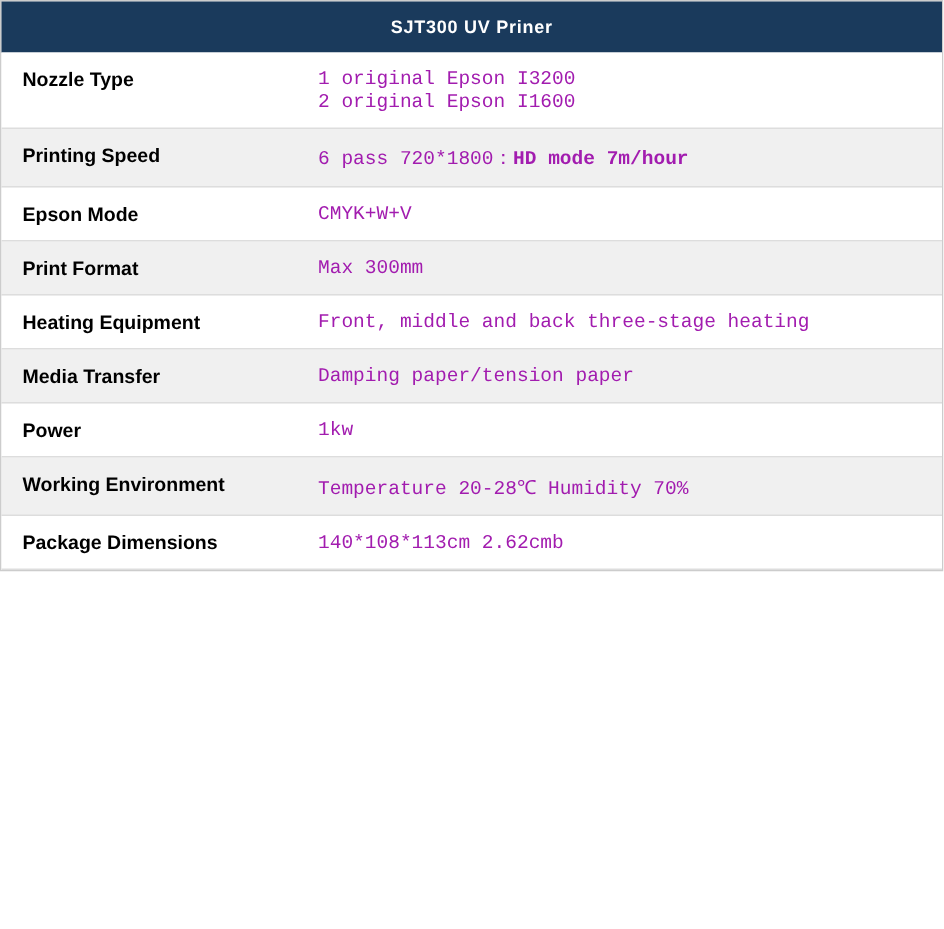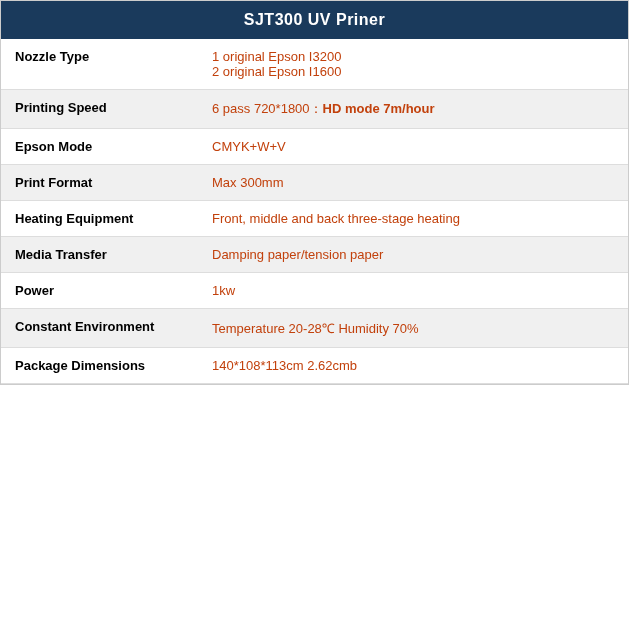--- a/index.html
+++ b/index.html
@@ -19,21 +19,21 @@
       width: 629px;
       border-collapse: collapse;
       border: 1px solid #ccc;
     }
 
     .header-row {
       background-color: #1a3a5c;
       color: #fff;
       text-align: center;
       padding: 10px 0;
-      font-size: 16px;
+      font-size: 12px;
       font-weight: bold;
       letter-spacing: 0.5px;
     }
 
     table {
       width: 100%;
       border-collapse: collapse;
     }
 
     tr {
@@ -55,21 +55,22 @@
     }
 
     td.label-cell {
       font-weight: bold;
       color: #000;
       width: 197px;
       white-space: nowrap;
     }
 
     td.value-cell {
-      color: #c2410c;
+      color: #a21caf;
+      font-family: Liberation Mono, monospace;
     }
 
     .bold-part {
       font-weight: bold;
     }
   </style>
 </head>
 <body>
 
 <div class="table-container">
@@ -100,21 +101,21 @@
         </tr>
         <tr>
           <td class="label-cell">Media Transfer</td>
           <td class="value-cell">Damping paper/tension paper</td>
         </tr>
         <tr>
           <td class="label-cell">Power</td>
           <td class="value-cell">1kw</td>
         </tr>
         <tr>
-          <td class="label-cell">Constant Environment</td>
+          <td class="label-cell">Working Environment</td>
           <td class="value-cell">Temperature 20-28℃ Humidity 70%</td>
         </tr>
         <tr>
           <td class="label-cell">Package Dimensions</td>
           <td class="value-cell">140*108*113cm 2.62cmb</td>
         </tr>
       </tbody>
   </table>
 </div>
 

